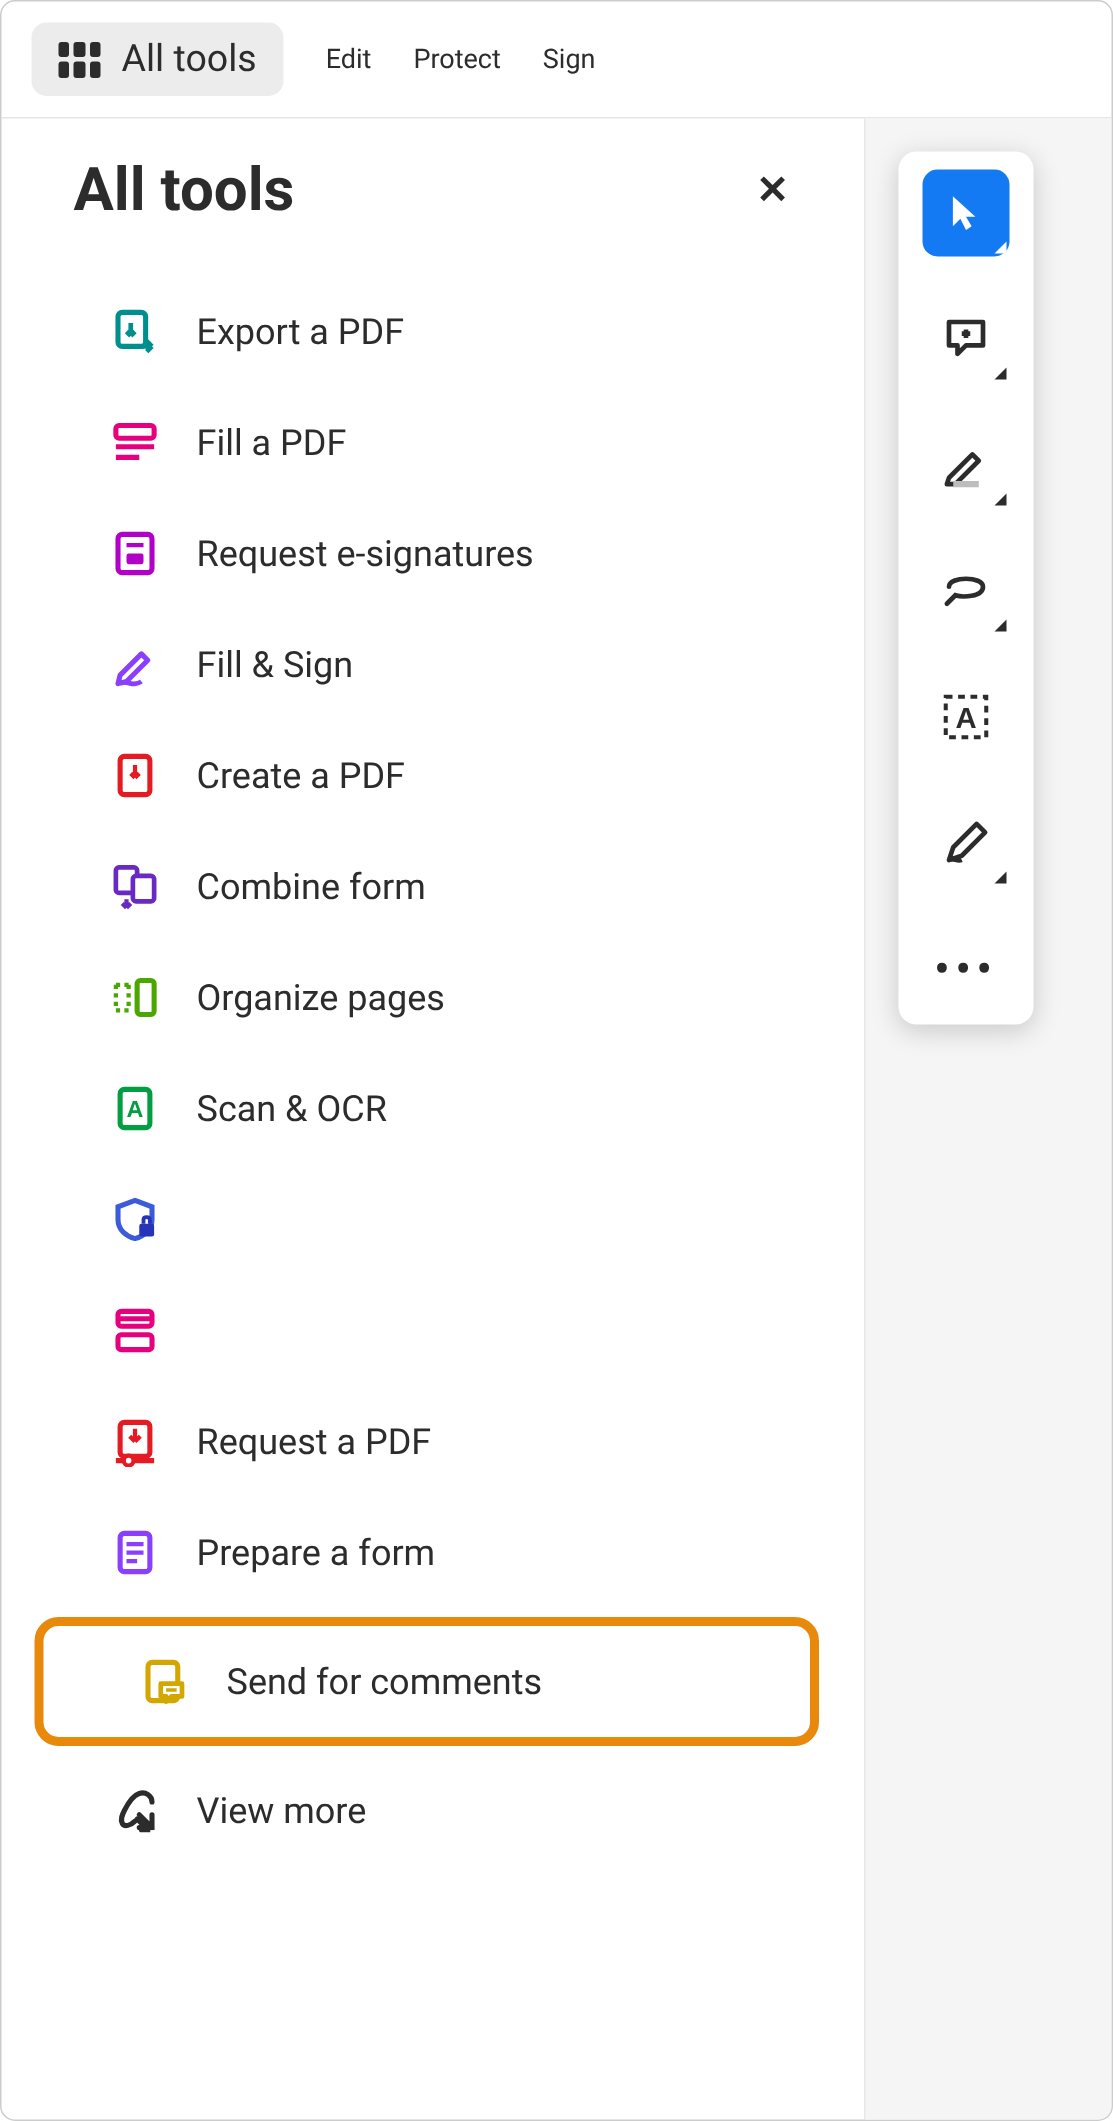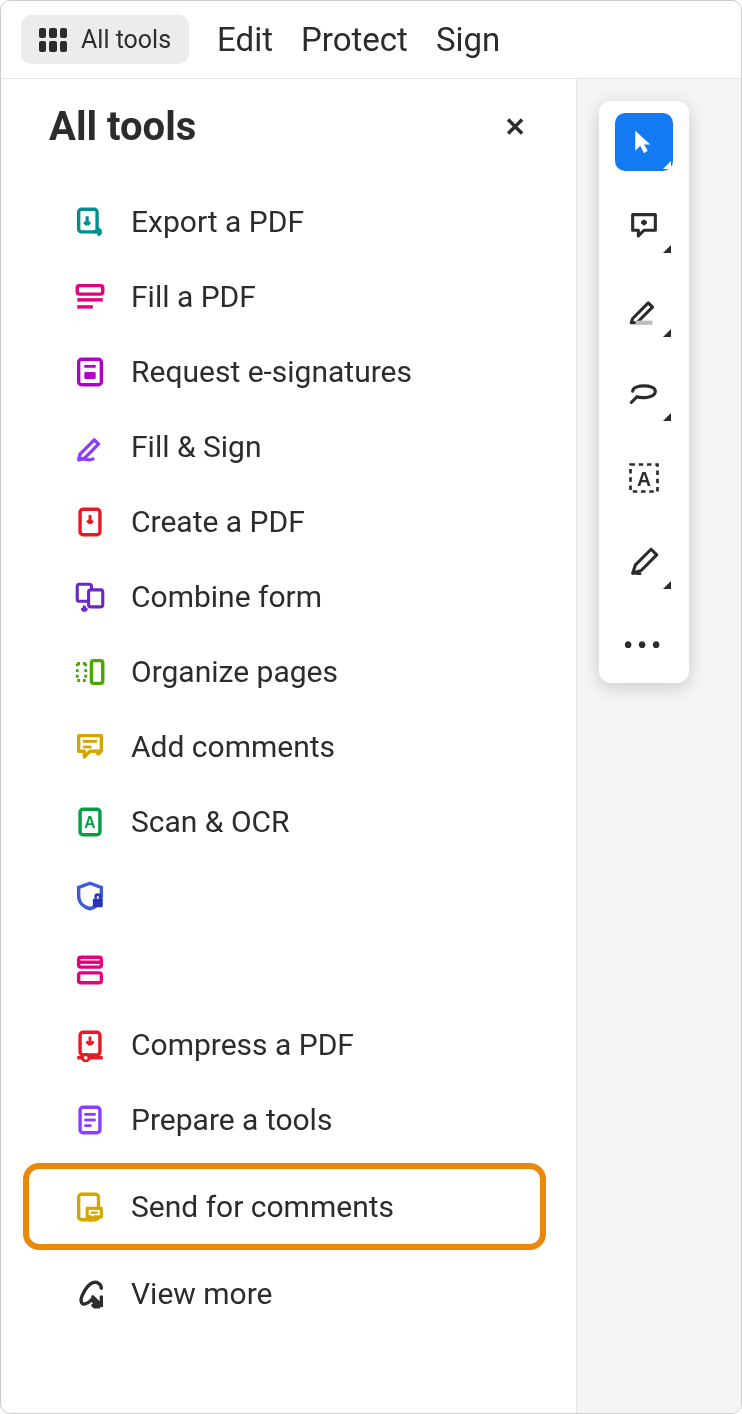--- a/index.html
+++ b/index.html
@@ -26,21 +26,21 @@
     gap: 14px;
     background: #ececec;
     border-radius: 10px;
     padding: 10px 18px;
   }
   .top-text {
     font-size: 25px;
     color: #2c2c2c;
   }
   .top-link {
-    font-size: 33px;
+    font-size: 18px;
     color: #2c2c2c;
     cursor: pointer;
   }
   .grid-icon {
     width: 28px;
     height: 24px;
     display: grid;
     grid-template-columns: repeat(3, 1fr);
     grid-template-rows: repeat(2, 1fr);
     gap: 3px;
@@ -88,26 +88,26 @@
     gap: 24px;
     padding: 20px 6px 20px 24px;
     cursor: pointer;
     border-radius: 10px;
   }
   .tool-item.highlighted {
     border: 6px solid #e8890c;
     border-radius: 16px;
     margin-left: -26px;
     margin-right: -10px;
-    padding-left: 44px;
+    padding-left: 64px;
     margin-top: 6px;
     margin-bottom: 6px;
   }
   .tool-label {
-    font-size: 30px;
+    font-size: 24px;
     color: #2c2c2c;
   }
   .tool-icon {
     width: 34px;
     height: 34px;
     flex-shrink: 0;
     display: flex;
     align-items: center;
     justify-content: center;
   }
@@ -252,32 +252,20 @@
               <line x1="3" y1="18" x2="9" y2="18" stroke="#49a700" stroke-width="2" stroke-dasharray="2 2"></line>
               <line x1="3" y1="6" x2="3" y2="18" stroke="#49a700" stroke-width="2" stroke-dasharray="2 2"></line>
               <line x1="9" y1="6" x2="9" y2="18" stroke="#49a700" stroke-width="2" stroke-dasharray="2 2"></line>
             </svg>
           </div>
           <span class="tool-label">Organize pages</span>
         </div>
         <div class="tool-item">
           <div class="tool-icon">
             <svg width="34" height="34" viewBox="0 0 24 24">
-              <path d="M4 4 H20 V15 H12 L8 19 V15 H4 Z" fill="none" stroke="#d4a700" stroke-width="2.4" stroke-linejoin="round"></path>
-              <line x1="7" y1="8" x2="17" y2="8" stroke="#d4a700" stroke-width="2"></line>
-              <line x1="7" y1="12" x2="13" y2="12" stroke="#d4a700" stroke-width="2"></line>
-              <line x1="16" y1="16" x2="20" y2="16" stroke="#d4a700" stroke-width="2.4"></line>
-              <line x1="18" y1="14" x2="18" y2="18" stroke="#d4a700" stroke-width="2.4"></line>
-            </svg>
-          </div>
-          <span class="tool-label">Add comments</span>
-        </div>
-        <div class="tool-item">
-          <div class="tool-icon">
-            <svg width="34" height="34" viewBox="0 0 24 24">
               <rect x="5" y="3" width="14" height="18" rx="2" fill="none" stroke="#049e42" stroke-width="2.4"></rect>
               <text x="12" y="16" text-anchor="middle" font-size="11" font-weight="700" fill="#049e42" font-family="Arial">A</text>
             </svg>
           </div>
           <span class="tool-label">Scan &amp; OCR</span>
         </div>
         <div class="tool-item">
           <div class="tool-icon">
             <svg width="34" height="34" viewBox="0 0 24 24">
               <path d="M12 3 L20 6 V12 C20 17 16 20 12 21 C8 20 4 17 4 12 V6 Z" fill="none" stroke="#3b5bdb" stroke-width="2.4"></path>
@@ -297,32 +285,32 @@
         </div>
         <div class="tool-item">
           <div class="tool-icon">
             <svg width="34" height="34" viewBox="0 0 24 24">
               <rect x="5" y="3" width="14" height="16" rx="2" fill="none" stroke="#e51b24" stroke-width="2.4"></rect>
               <path d="M12 6 L12 12 M12 12 L9.5 9.5 M12 12 L14.5 9.5" stroke="#e51b24" stroke-width="2" fill="none"></path>
               <line x1="3" y1="21" x2="21" y2="21" stroke="#e51b24" stroke-width="2.4"></line>
               <circle cx="9" cy="21" r="2.3" fill="#fff" stroke="#e51b24" stroke-width="2"></circle>
             </svg>
           </div>
-          <span class="tool-label">Compress a PDF</span>
+          <span class="tool-label">Request a PDF</span>
         </div>
         <div class="tool-item">
           <div class="tool-icon">
             <svg width="34" height="34" viewBox="0 0 24 24">
               <rect x="5" y="3" width="14" height="18" rx="2" fill="none" stroke="#8a3ffc" stroke-width="2.4"></rect>
               <line x1="8" y1="8" x2="16" y2="8" stroke="#8a3ffc" stroke-width="2"></line>
               <line x1="8" y1="12" x2="16" y2="12" stroke="#8a3ffc" stroke-width="2"></line>
               <line x1="8" y1="16" x2="13" y2="16" stroke="#8a3ffc" stroke-width="2"></line>
             </svg>
           </div>
-          <span class="tool-label">Prepare a tools</span>
+          <span class="tool-label">Prepare a form</span>
         </div>
         <div class="tool-item highlighted">
           <div class="tool-icon">
             <svg width="34" height="34" viewBox="0 0 24 24">
               <rect x="4" y="3" width="14" height="18" rx="2" fill="none" stroke="#d4a700" stroke-width="2.4"></rect>
               <path d="M10 13 H20 V19 H15 L12.5 21.5 V19 H10 Z" fill="#fff" stroke="#d4a700" stroke-width="2.2" stroke-linejoin="round"></path>
               <line x1="12.5" y1="16" x2="17.5" y2="16" stroke="#d4a700" stroke-width="1.6"></line>
             </svg>
           </div>
           <span class="tool-label">Send for comments</span>

